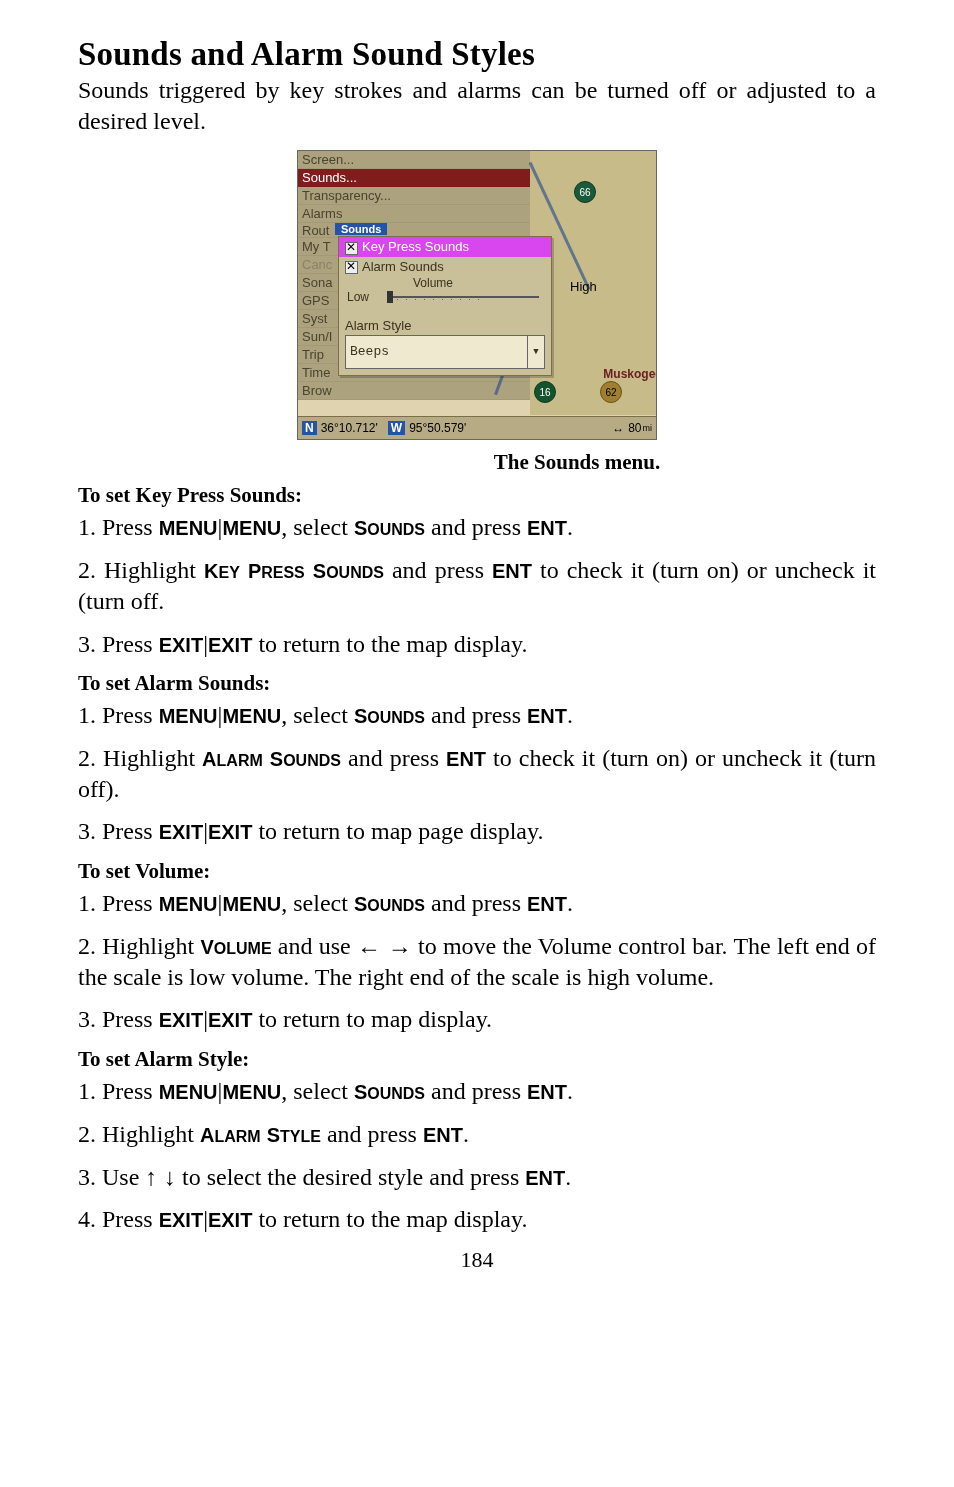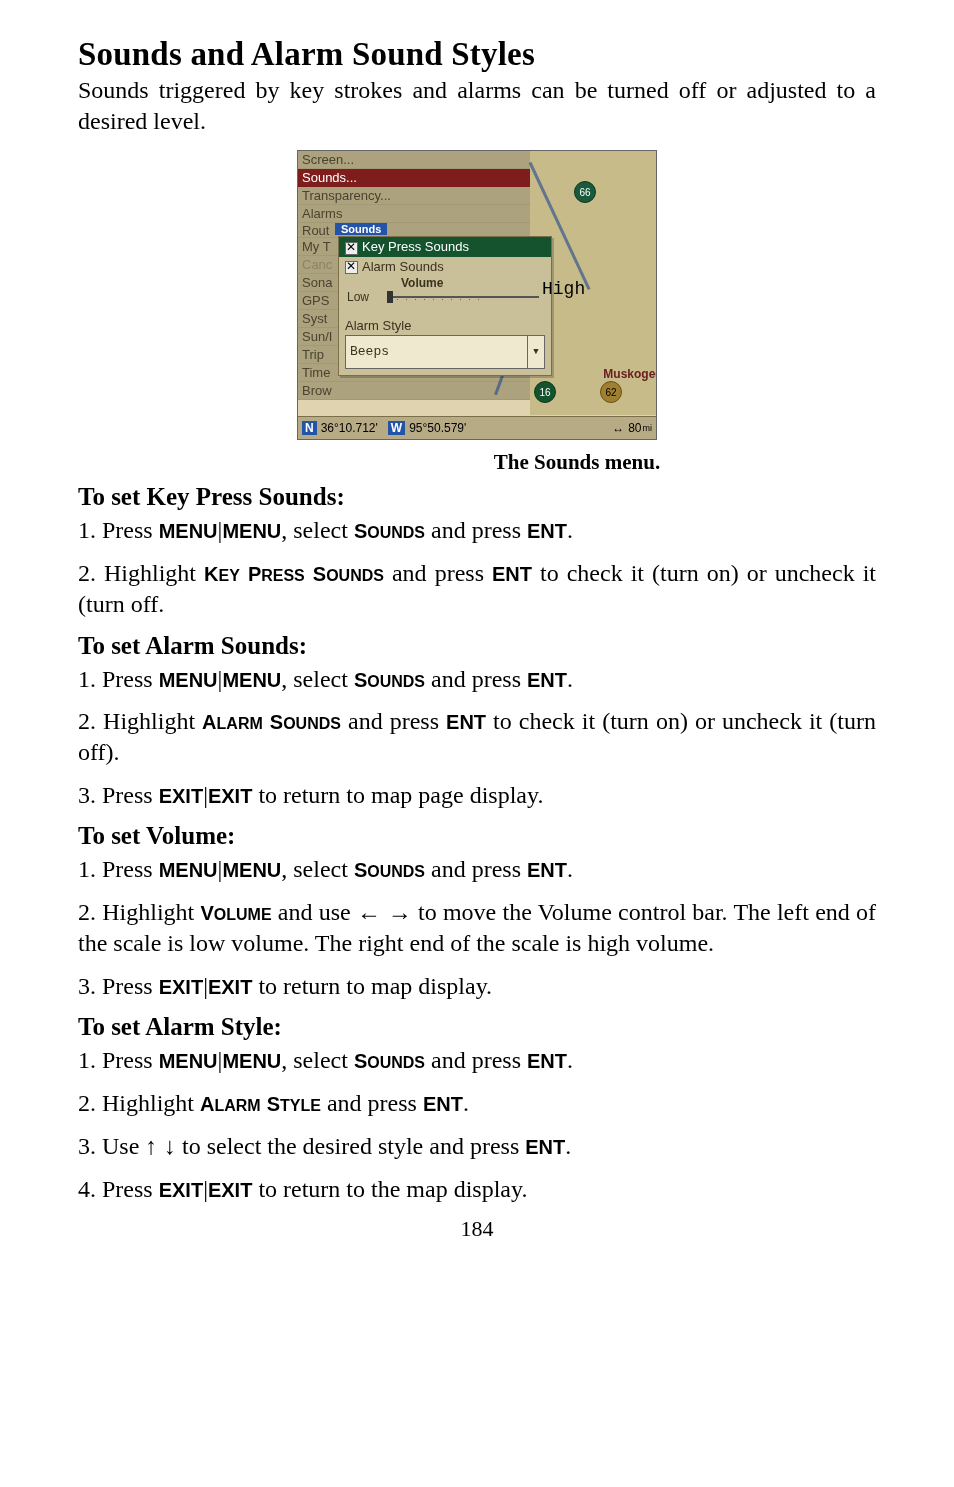--- a/index.html
+++ b/index.html
@@ -104,21 +104,21 @@
   }
   .popup .title {
     background:#2454a8; color:#fff; padding:0 6px; font-size:11px; font-weight:bold;
     display:inline-block;
     position:absolute; top:-14px; left:-4px;
   }
   .popup .opt {
     padding:2px 6px 2px 6px;
   }
   .popup .opt.sel {
-    background:#14532d; color:#fff;
+    background:#d946ef; color:#fff;
   }
   .popup .chk {
     display:inline-block; width:11px; height:11px; border:1px solid #666;
     background:#eee; margin-right:4px; vertical-align:middle;
     position:relative;
   }
   .popup .chk.on::after{
     content:"✕"; position:absolute; left:0; top:-3px; font-size:12px; color:#000;
   }
   .popup .slider {
@@ -148,21 +148,21 @@
     display:flex; align-items:center; justify-content:center; font-size:9px;
   }
   .caption {
     font-weight: bold;
     font-size: 21px;
     margin: 6px 0 6px 200px;
     text-align: center;
     display: block;
   }
   h3 {
-    font-size: 25px;
+    font-size: 21px;
     font-weight: bold;
     margin: 8px 0 0 0;
   }
   p.step {
     font-size: 24px;
     line-height: 1.28;
     margin: 4px 0 12px 0;
   }
   .cmd {
     font-family: Arial, Helvetica, sans-serif;
@@ -224,55 +224,56 @@
       
       <div class="popup">
         <div class="title">Sounds</div>
         <div class="opt sel">
           <span class="chk on"></span><span>Key Press Sounds</span>
         </div>
         <div class="opt">
           <span class="chk on"></span><span>Alarm Sounds</span>
         </div>
         <div class="slider">
-          <span class="lbl" style="left:62px; top:0;font-weight:bold;">Volume</span>
+          <span class="lbl" style="left:74px; top:0;">Volume</span>
           <span class="lbl" style="left:8px; top:14px;">Low</span>
           <div class="track"></div>
           <div class="dots">···········</div>
           <div class="knob"></div>
         </div>
         <div class="stylebox">
           <div style="margin-bottom:2px;">Alarm Style</div>
           <div class="fake">
             <span>Beeps</span>
             <span class="dd">▼</span>
           </div>
         </div>
       </div>
       
-      <div style="position:absolute; left:244px; top:128px; font-size:18px; font-family:Liberation Mono, monospace;">High</div>
+      <div style="position:absolute; left:272px; top:128px; font-size:13px; font-family:Liberation Sans, sans-serif;">High</div>
       
       <div class="statusbar">
         <span style="background:#2454a8;color:#fff;padding:0 3px;margin-right:4px;font-weight:bold;">N</span>
         <span>36°10.712'</span>
         <span style="background:#2454a8;color:#fff;padding:0 3px;margin:0 4px 0 10px;font-weight:bold;">W</span>
         <span>95°50.579'</span>
         <span class="sep"></span>
         <span class="arrow">↔</span>
         <span>80</span>
         <span style="font-size:9px;margin-left:1px;">mi</span>
       </div>
     </div>
     <span class="caption">The Sounds menu.</span>
   </div>
 
   <div id="sections">
       <h3>To set Key Press Sounds:</h3>
       <p class="step">1. Press <span class="cmd">MENU</span>|<span class="cmd">MENU</span>, select <span class="cmdsc"><span>S</span><span class="sm">OUNDS</span></span> and press <span class="cmd">ENT</span>.</p>
       <p class="step">2. Highlight <span class="cmdsc"><span>K</span><span class="sm">EY</span></span> <span class="cmdsc"><span>P</span><span class="sm">RESS</span></span> <span class="cmdsc"><span>S</span><span class="sm">OUNDS</span></span> and press <span class="cmd">ENT</span> to check it (turn on) or uncheck it (turn off.</p>
+      <p class="step">3. Press <span class="cmd">EXIT</span>|<span class="cmd">EXIT</span> to return to the map display.</p>
       <h3>To set Alarm Sounds:</h3>
       <p class="step">1. Press <span class="cmd">MENU</span>|<span class="cmd">MENU</span>, select <span class="cmdsc"><span>S</span><span class="sm">OUNDS</span></span> and press <span class="cmd">ENT</span>.</p>
       <p class="step">2. Highlight <span class="cmdsc"><span>A</span><span class="sm">LARM</span></span> <span class="cmdsc"><span>S</span><span class="sm">OUNDS</span></span> and press <span class="cmd">ENT</span> to check it (turn on) or uncheck it (turn off).</p>
       <p class="step">3. Press <span class="cmd">EXIT</span>|<span class="cmd">EXIT</span> to return to map page display.</p>
       <h3>To set Volume:</h3>
       <p class="step">1. Press <span class="cmd">MENU</span>|<span class="cmd">MENU</span>, select <span class="cmdsc"><span>S</span><span class="sm">OUNDS</span></span> and press <span class="cmd">ENT</span>.</p>
       <p class="step">2. Highlight <span class="cmdsc"><span>V</span><span class="sm">OLUME</span></span> and use <span class="arrowsym">← →</span> to move the Volume control bar. The left end of the scale is low volume. The right end of the scale is high volume.</p>
       <p class="step">3. Press <span class="cmd">EXIT</span>|<span class="cmd">EXIT</span> to return to map display.</p>
       <h3>To set Alarm Style:</h3>
       <p class="step">1. Press <span class="cmd">MENU</span>|<span class="cmd">MENU</span>, select <span class="cmdsc"><span>S</span><span class="sm">OUNDS</span></span> and press <span class="cmd">ENT</span>.</p>

